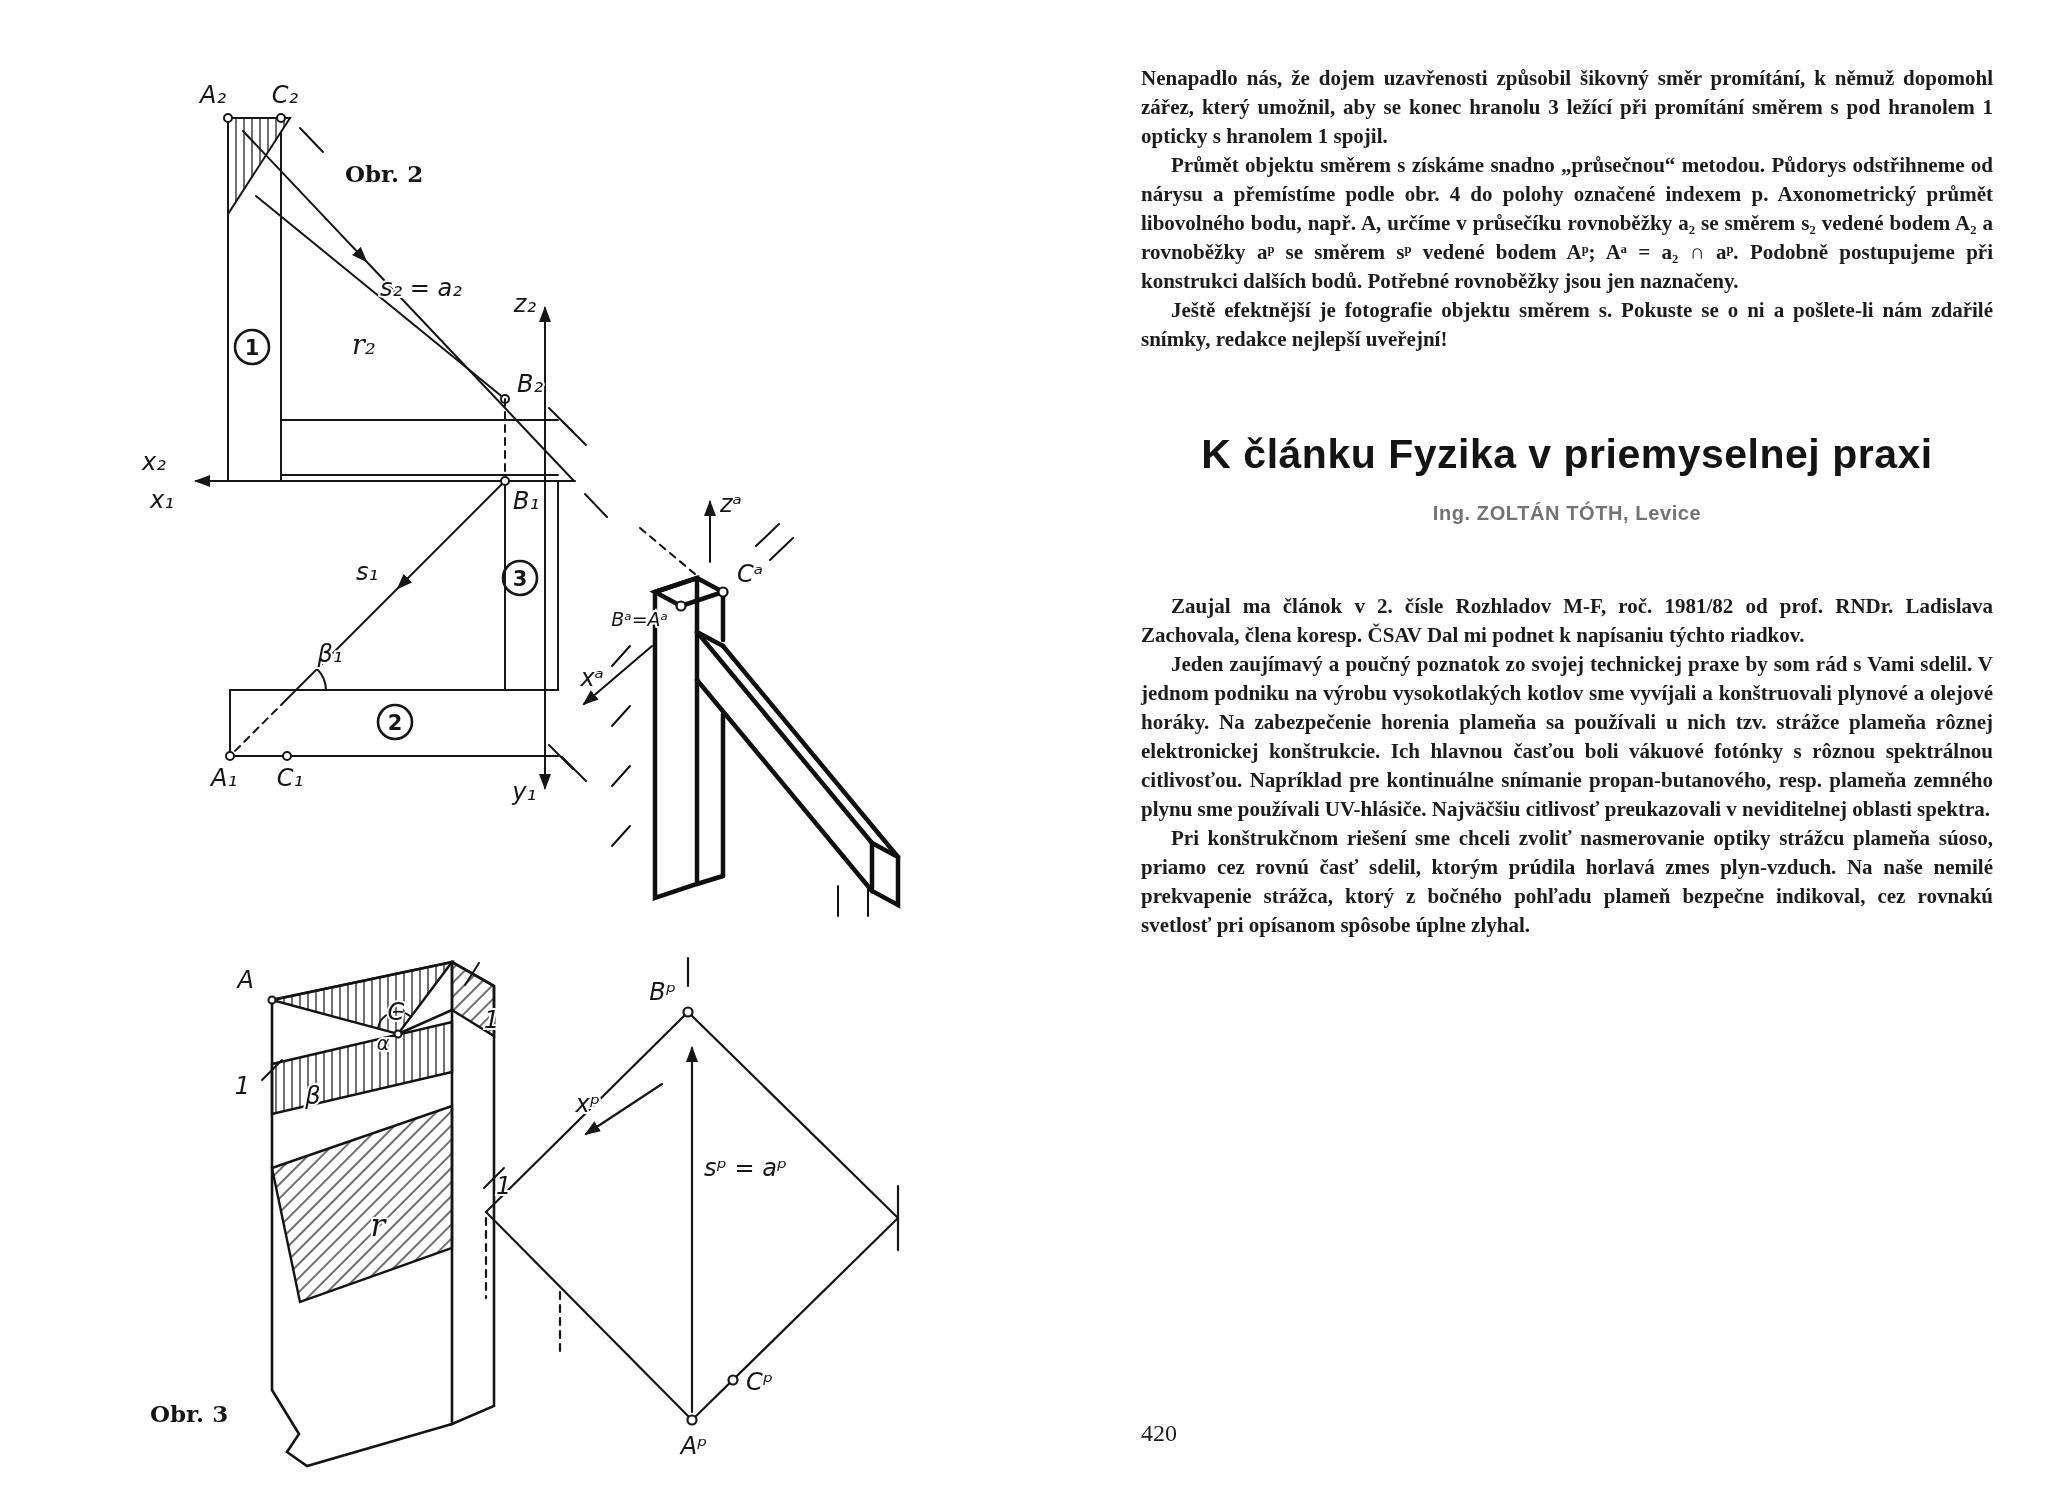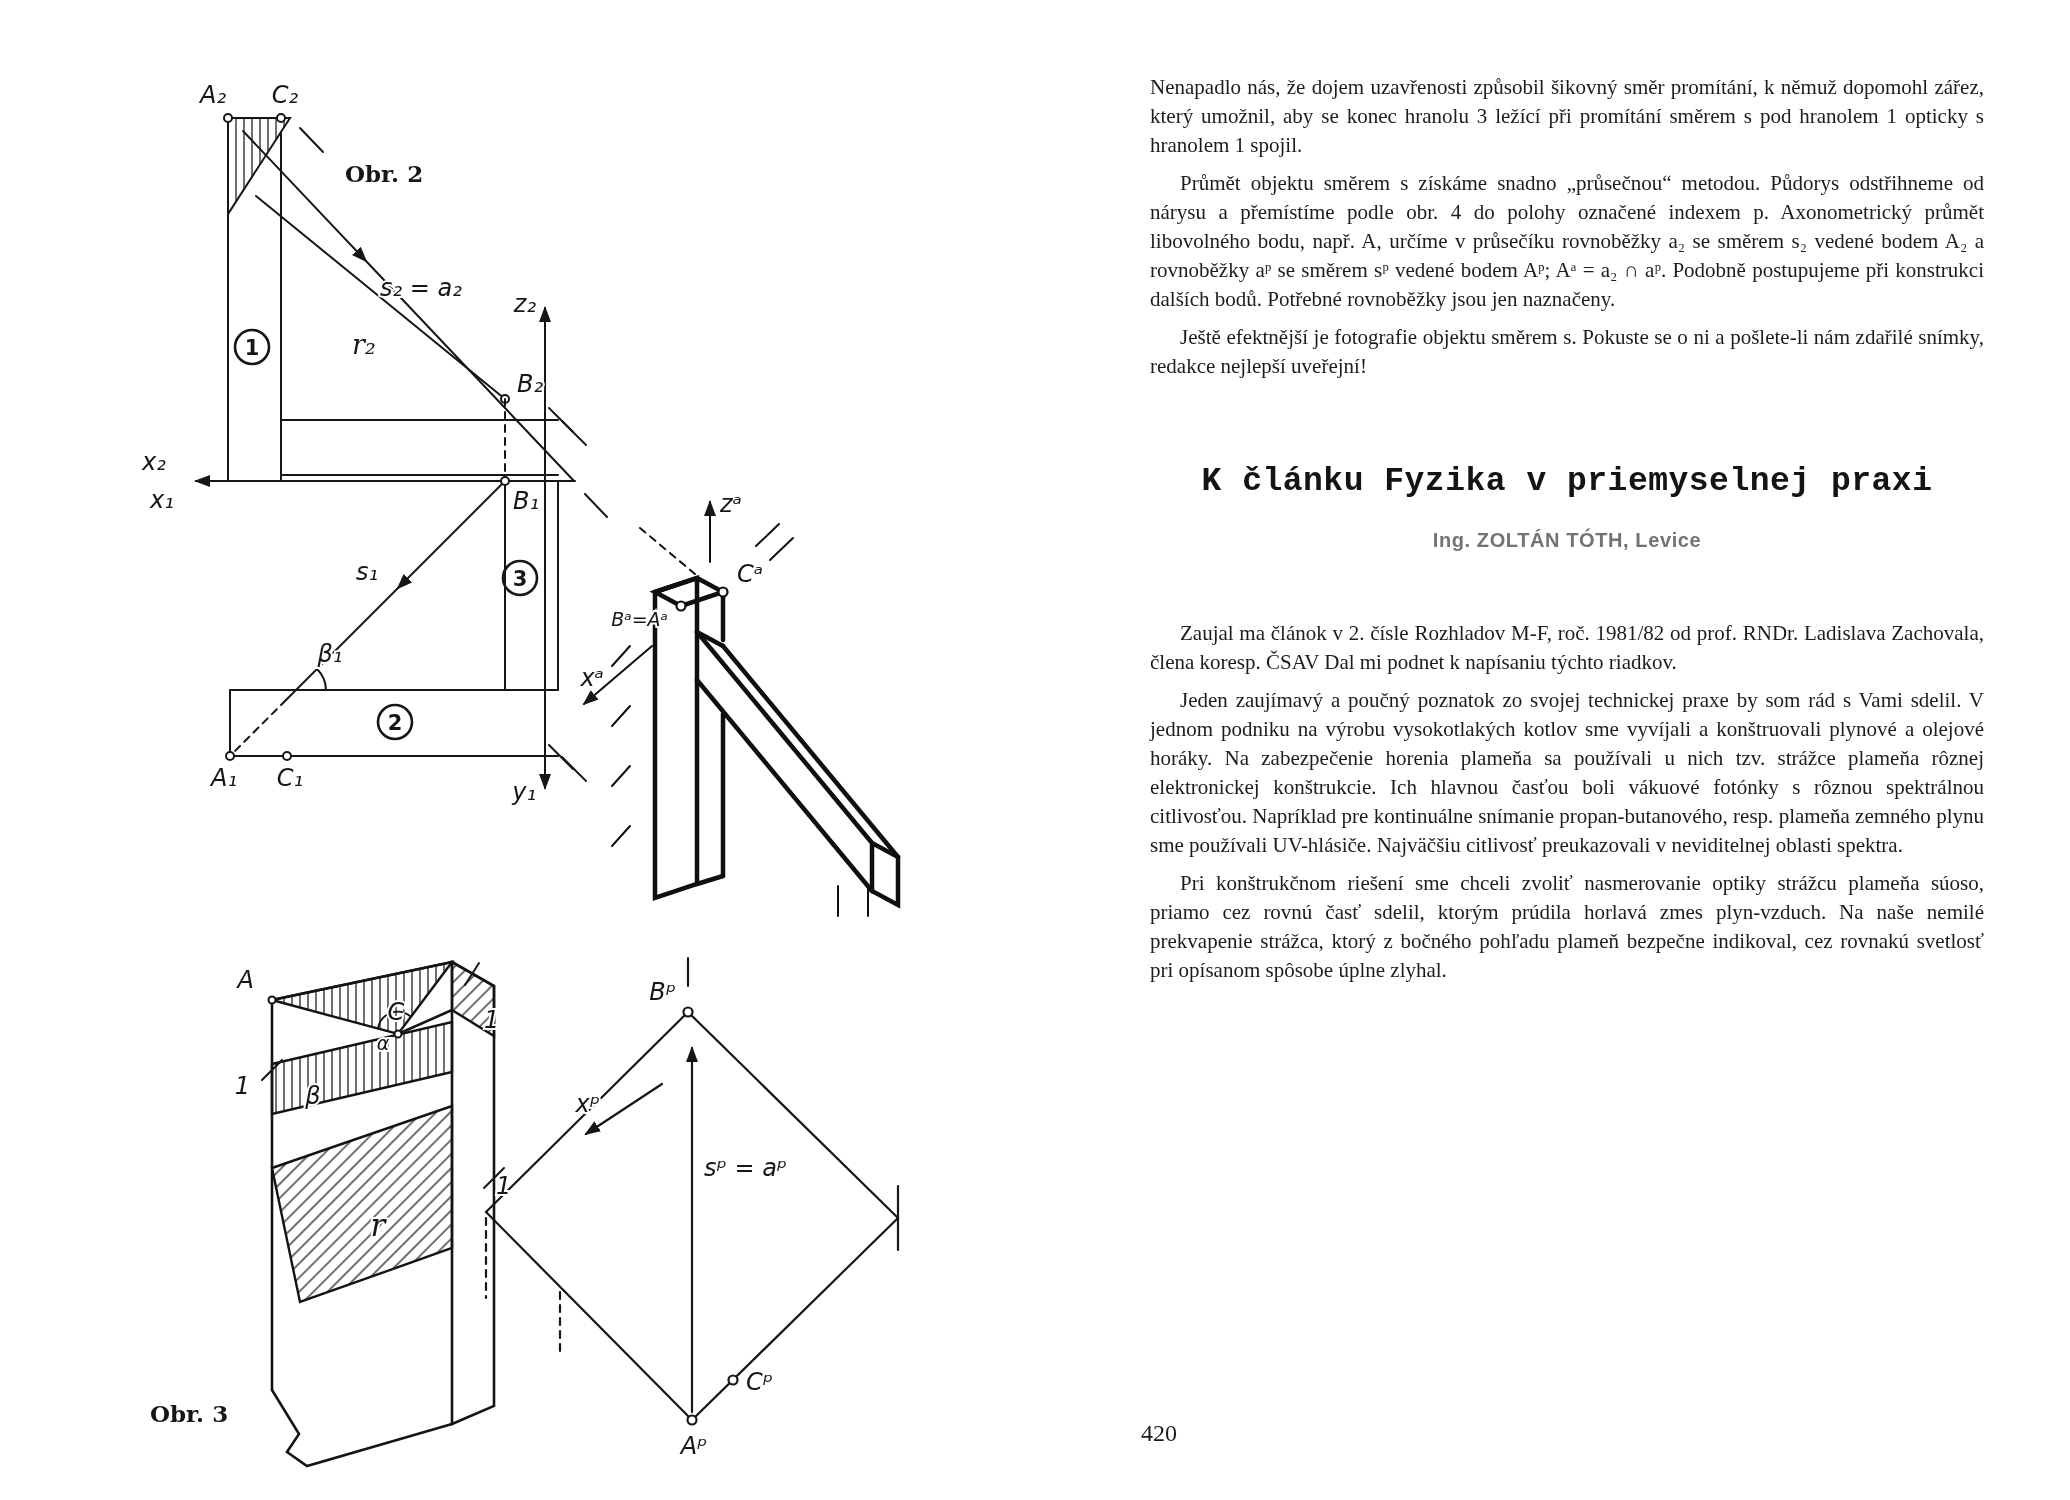--- a/index.html
+++ b/index.html
@@ -17,24 +17,24 @@
   .num{font-family:"DejaVu Sans",sans-serif;font-style:normal;font-weight:bold;
        font-size:21px;fill:#161616;stroke:none;text-anchor:middle;}
   .cap{font-family:"DejaVu Serif",serif;font-style:normal;font-weight:bold;
        font-size:23px;fill:#161616;stroke:none;}
   .sm{font-size:19px;}
   .big{font-size:31px;}
 
   
   .col{position:absolute;left:1141px;top:64px;width:852px;
        font-size:21px;line-height:29px;text-align:justify;}
-  .col p{margin:9px;text-indent:30px;}
+  .col p{margin:0;text-indent:30px;font-weight:bold;}
   .col p.noindent{text-indent:0;}
-  .article-title{font-family:Liberation Mono, monospace;
-       font-weight:700;font-size:33px;text-align:center;margin:86px 0 0 0;
+  .article-title{font-family:Liberation Sans, sans-serif;
+       font-weight:700;font-size:41px;text-align:center;margin:86px 0 0 0;
        letter-spacing:.5px;color:#141414;}
   .author{font-family:"Liberation Sans","DejaVu Sans",sans-serif;
        font-size:20px;font-weight:700;text-align:center;margin-top:30px;
        letter-spacing:.6px;color:#737373;}
   .first-after{margin-top:64px !important;}
   .pagenum{position:absolute;left:1141px;top:1420px;font-size:24px;}
 </style>
 </head>
 <body>
 

